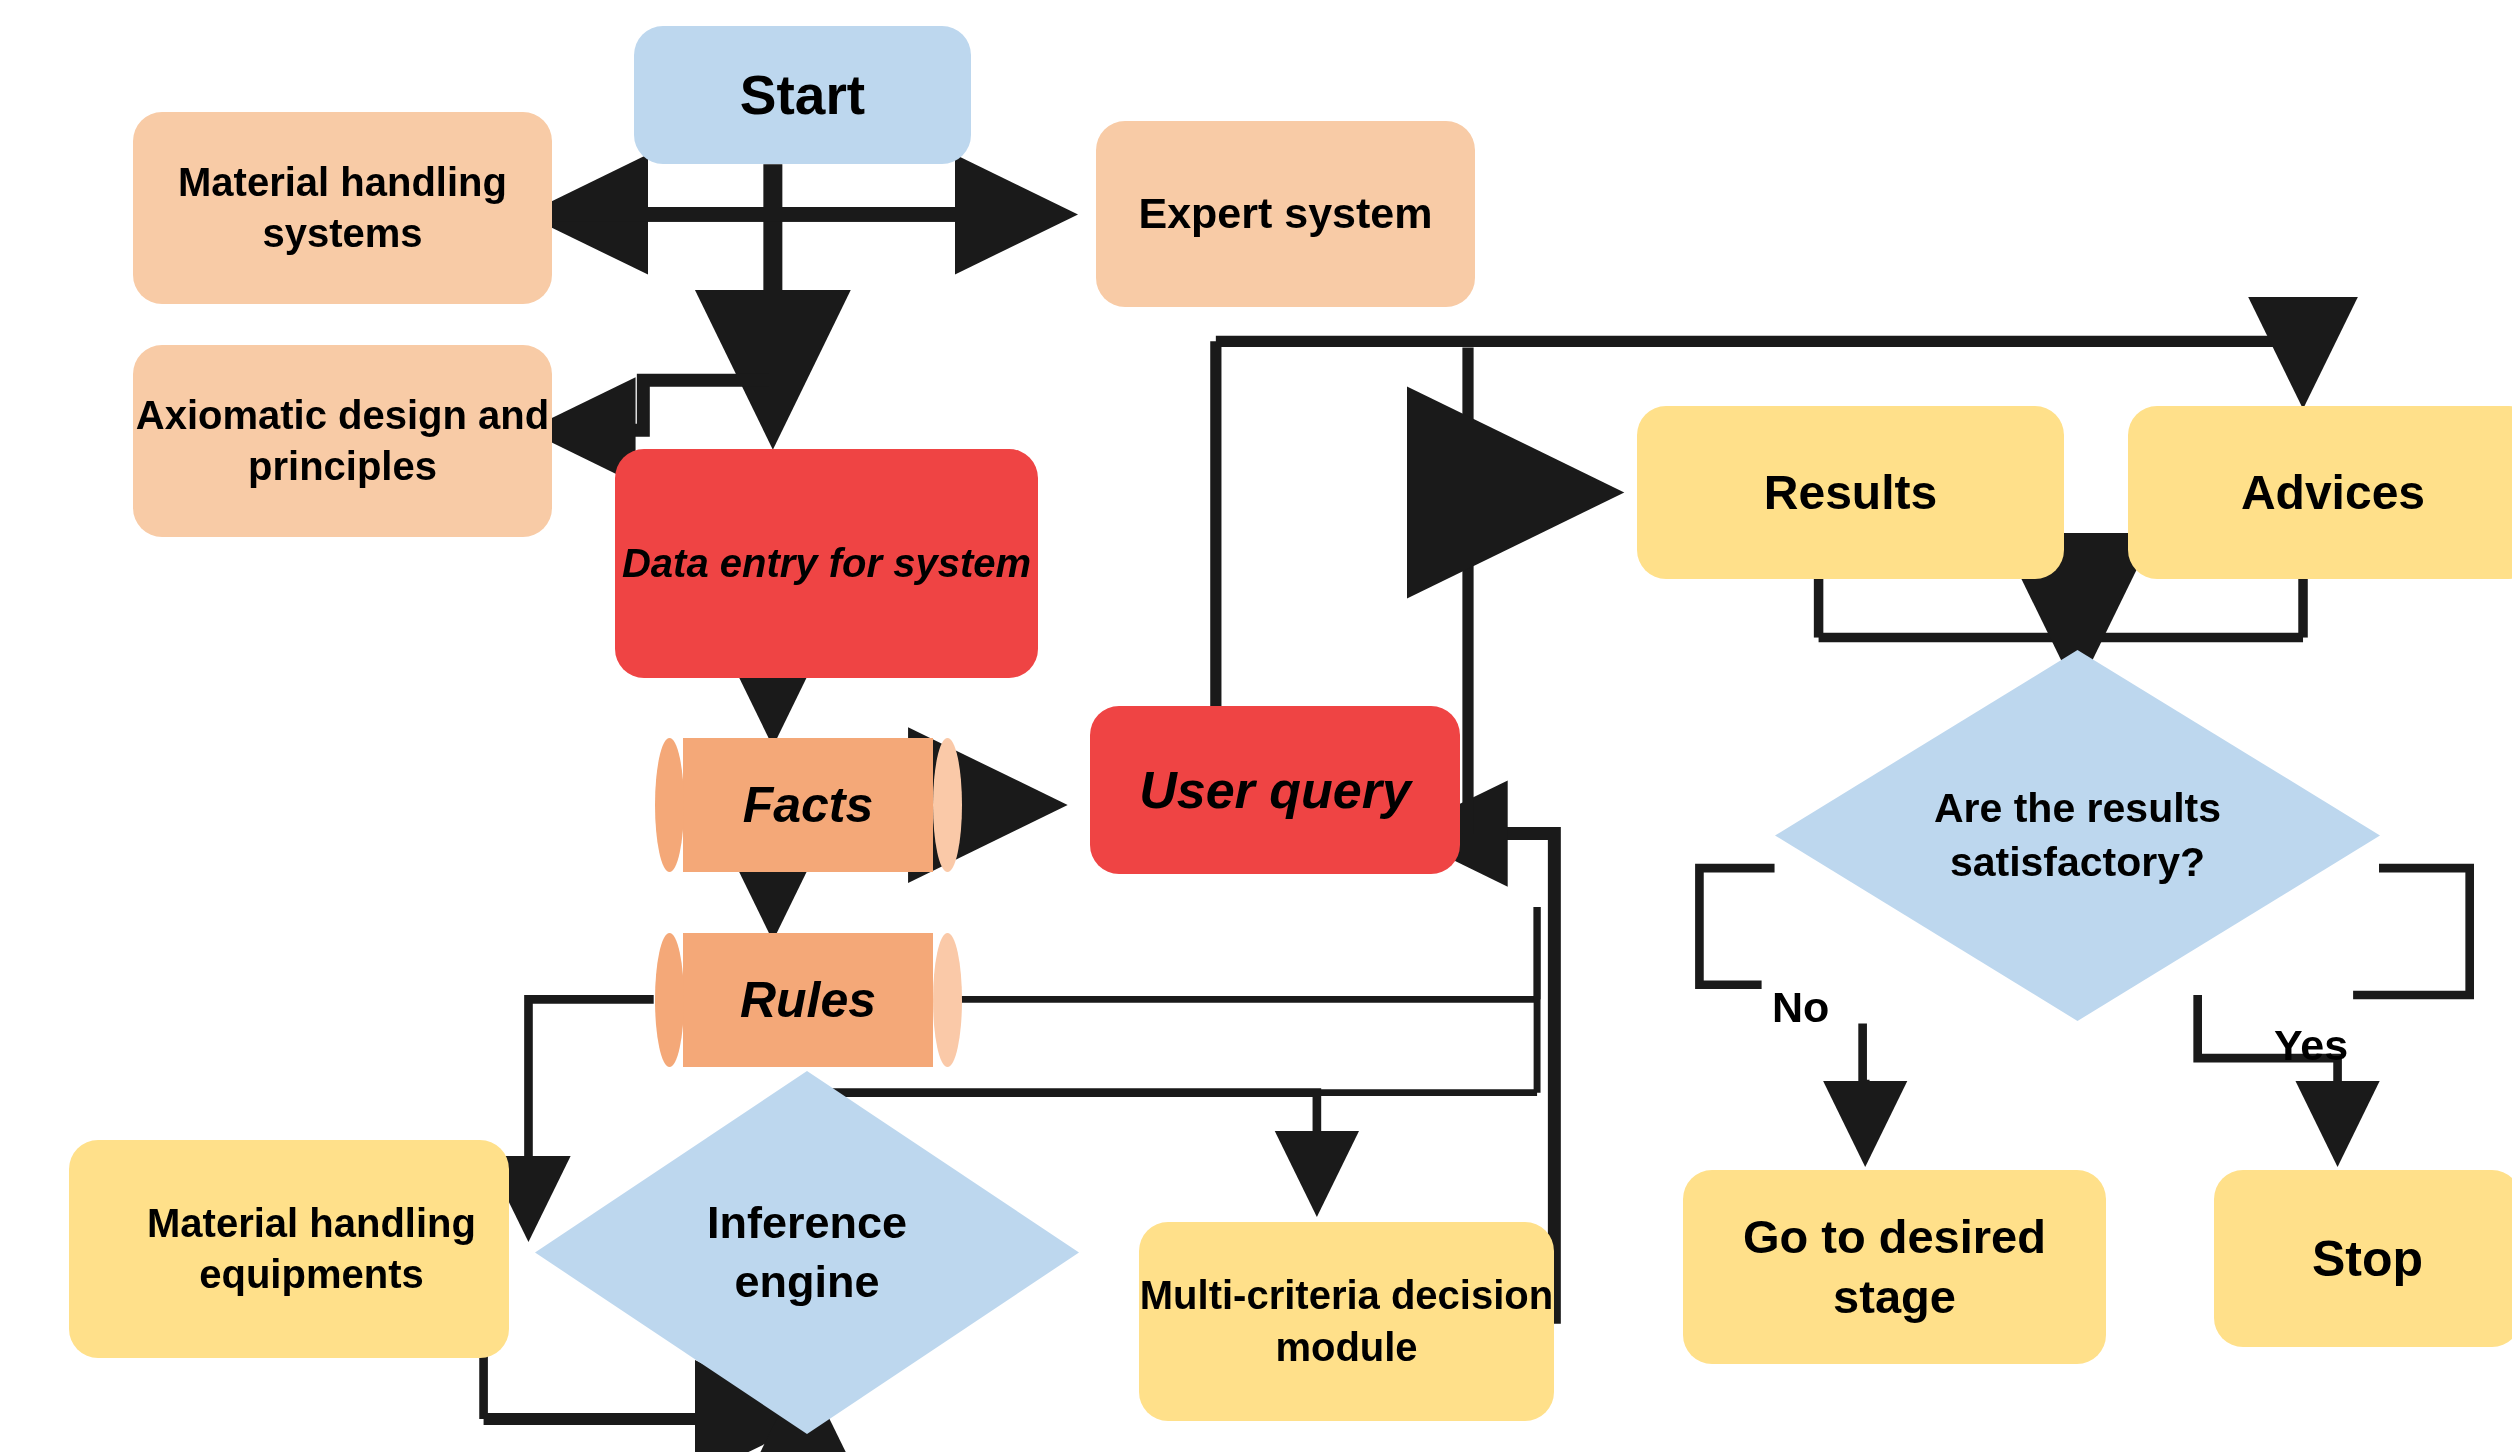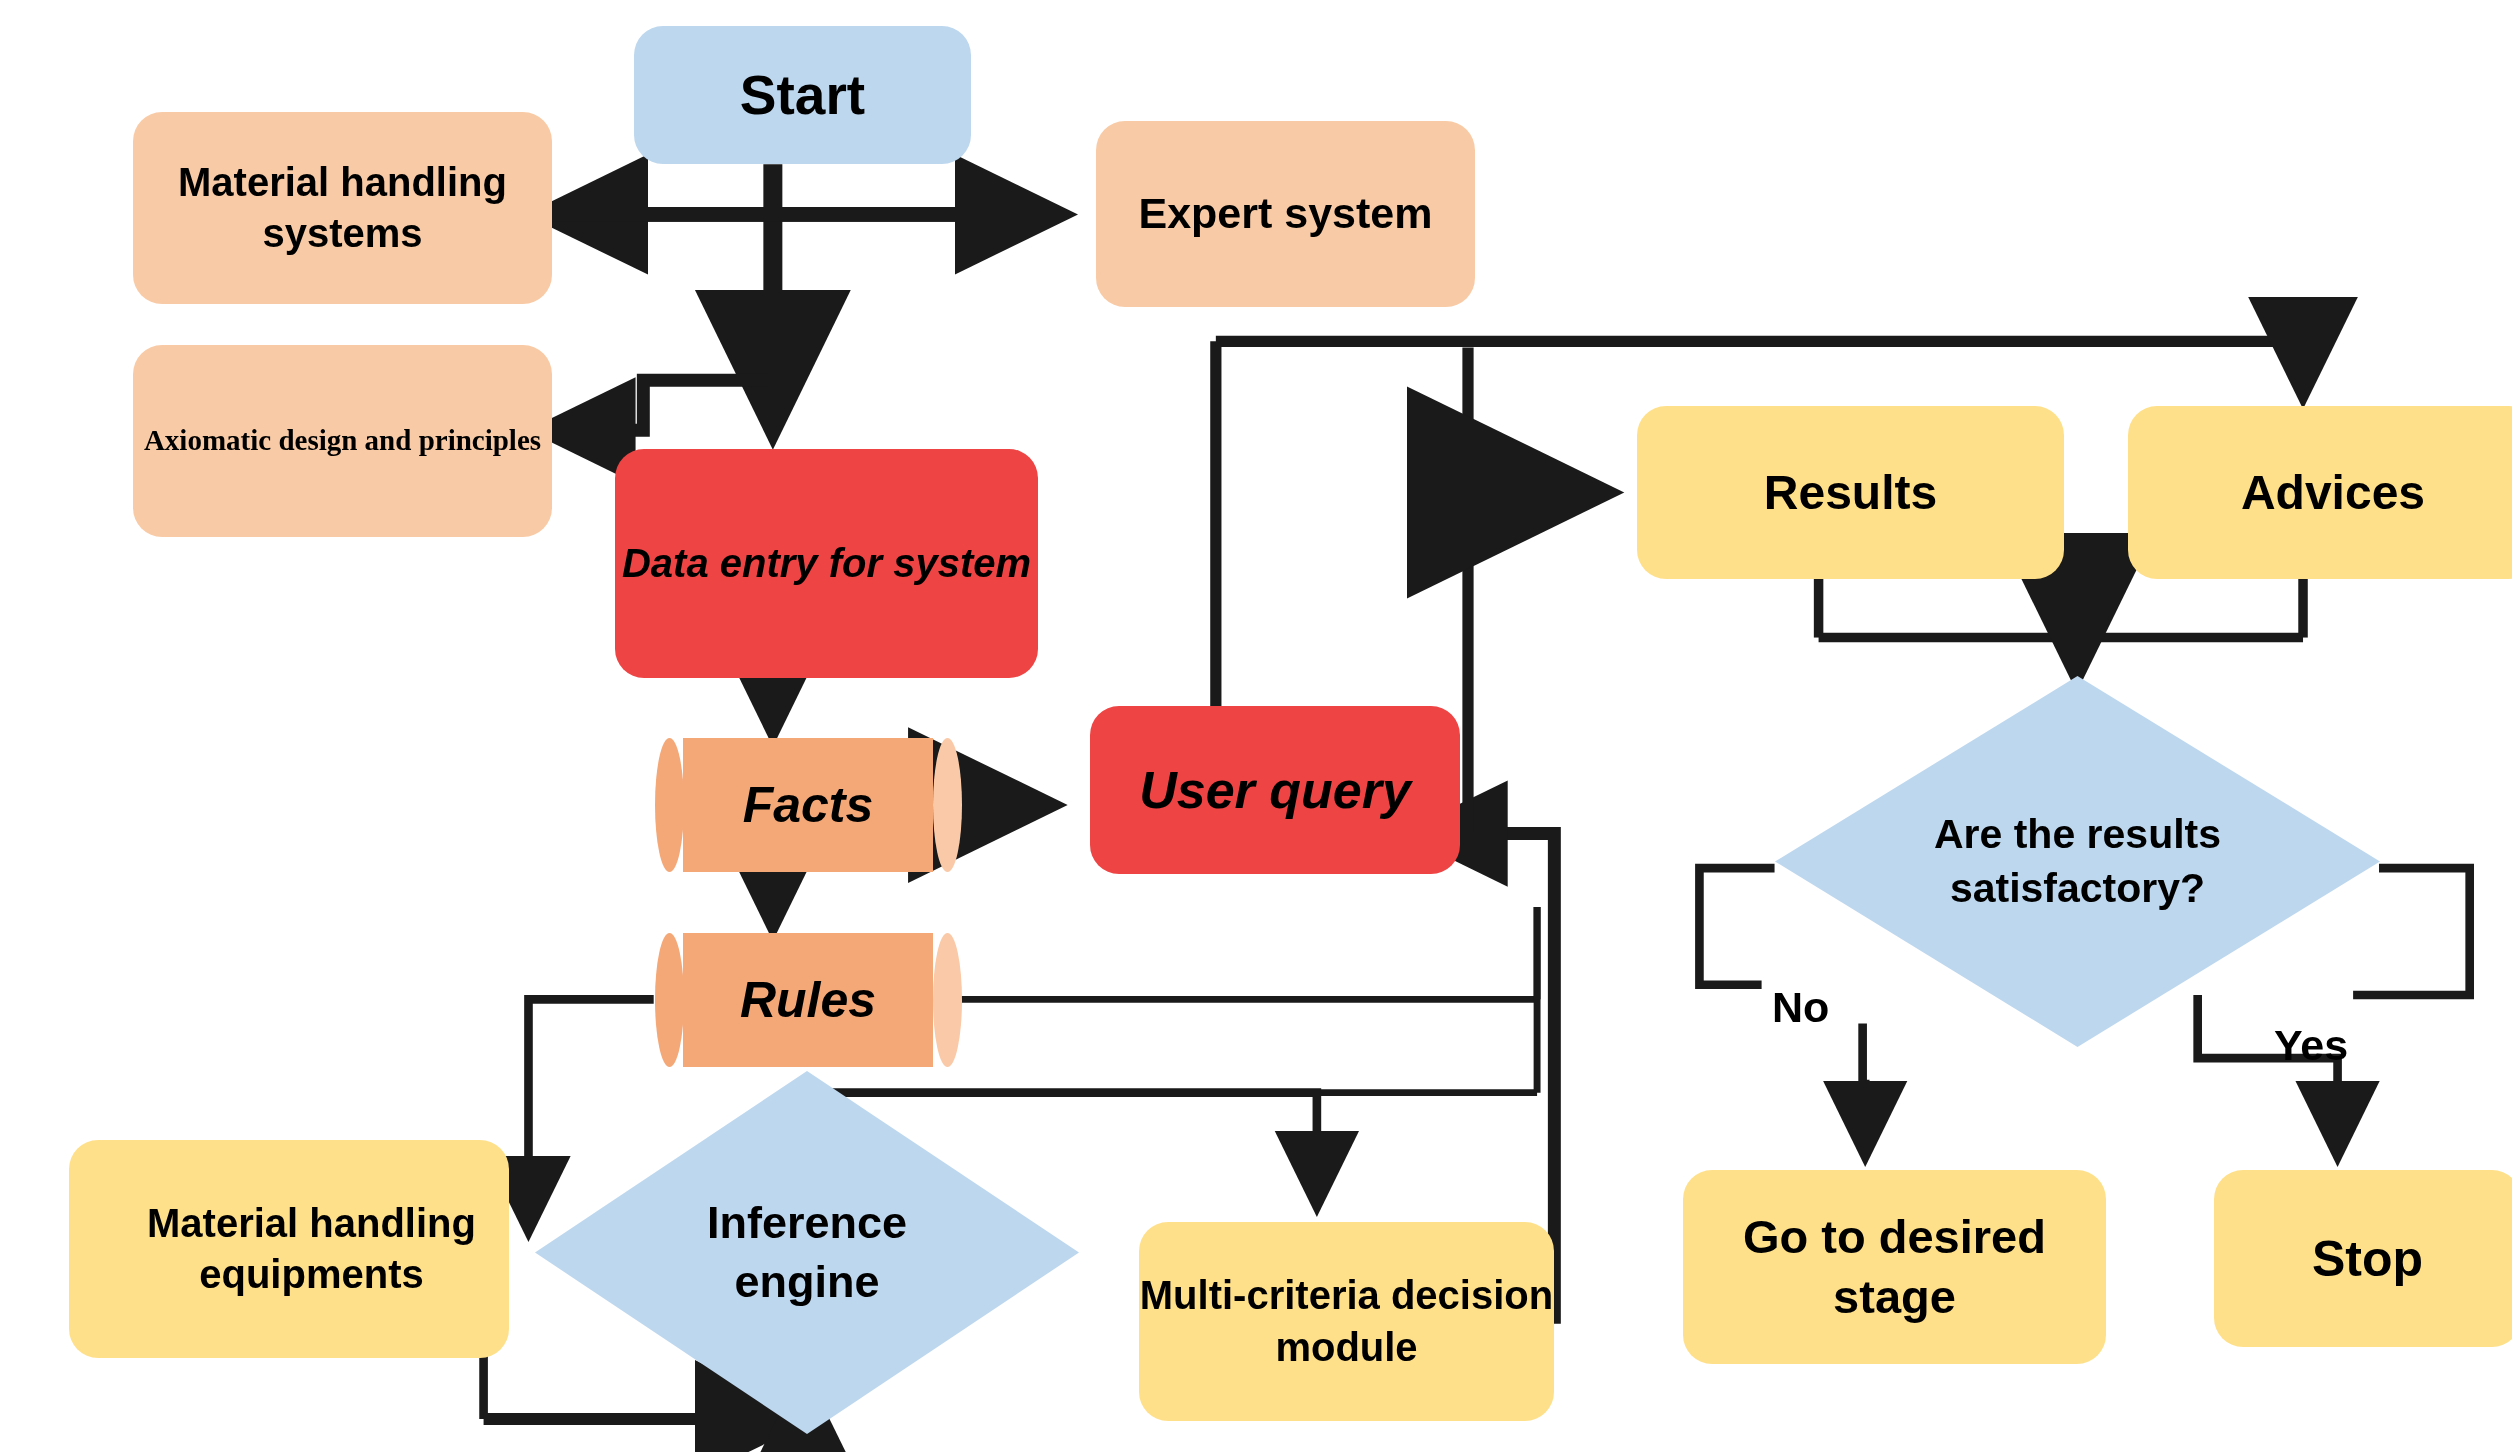--- a/index.html
+++ b/index.html
@@ -175,21 +175,21 @@
   </div>
 
   <div class="node rect c-peach" style="left:104px; top:112px; width:419px; height:192px; font-size:40px;">
     <span>Material handling systems</span>
   </div>
 
   <div class="node rect c-peach" style="left:1067px; top:121px; width:379px; height:186px; font-size:43px;">
     <span>Expert system</span>
   </div>
 
-  <div class="node rect c-peach" style="left:104px; top:345px; width:419px; height:192px; font-size:29px;font-family:Liberation Serif, serif;">
+  <div class="node rect c-peach" style="left:104px; top:345px; width:419px; height:192px; font-size:40px;">
     <span>Axiomatic design and principles</span>
   </div>
 
   <div class="node rect c-green" style="left:586px; top:449px; width:423px; height:229px; font-size:40px;">
     <span>Data entry for system</span>
   </div>
 
   <div class="node cyl" style="left:654px; top:738px; width:250px; height:134px; font-size:50px;">
     <span class="cap-left"></span>
     <span class="cap-right"></span>
@@ -207,21 +207,21 @@
   </div>
 
   <div class="node rect c-yellow" style="left:1608px; top:406px; width:427px; height:173px; font-size:48px;align-items:center;">
     <span>Results</span>
   </div>
 
   <div class="node rect c-yellow" style="left:2099px; top:406px; width:410px; height:173px; font-size:48px;">
     <span>Advices</span>
   </div>
 
-  <div class="diamond-wrap" style="left:1775px; top:676px; width:605px; height:371px;">
+  <div class="diamond-wrap" style="left:1775px; top:650px; width:605px; height:371px;">
     <span class="diamond-shape"></span>
     <span class="diamond-label" style="font-size:41px; padding:0 104px; box-sizing:border-box;">Are the results satisfactory?</span>
   </div>
 
   <div class="node rect c-yellow" style="left:40px; top:1140px; width:440px; height:218px; font-size:40px;padding-left:45px;">
     <span>Material handling equipments</span>
   </div>
 
   <div class="diamond-wrap" style="left:535px; top:1071px; width:544px; height:363px;">
     <span class="diamond-shape"></span>

